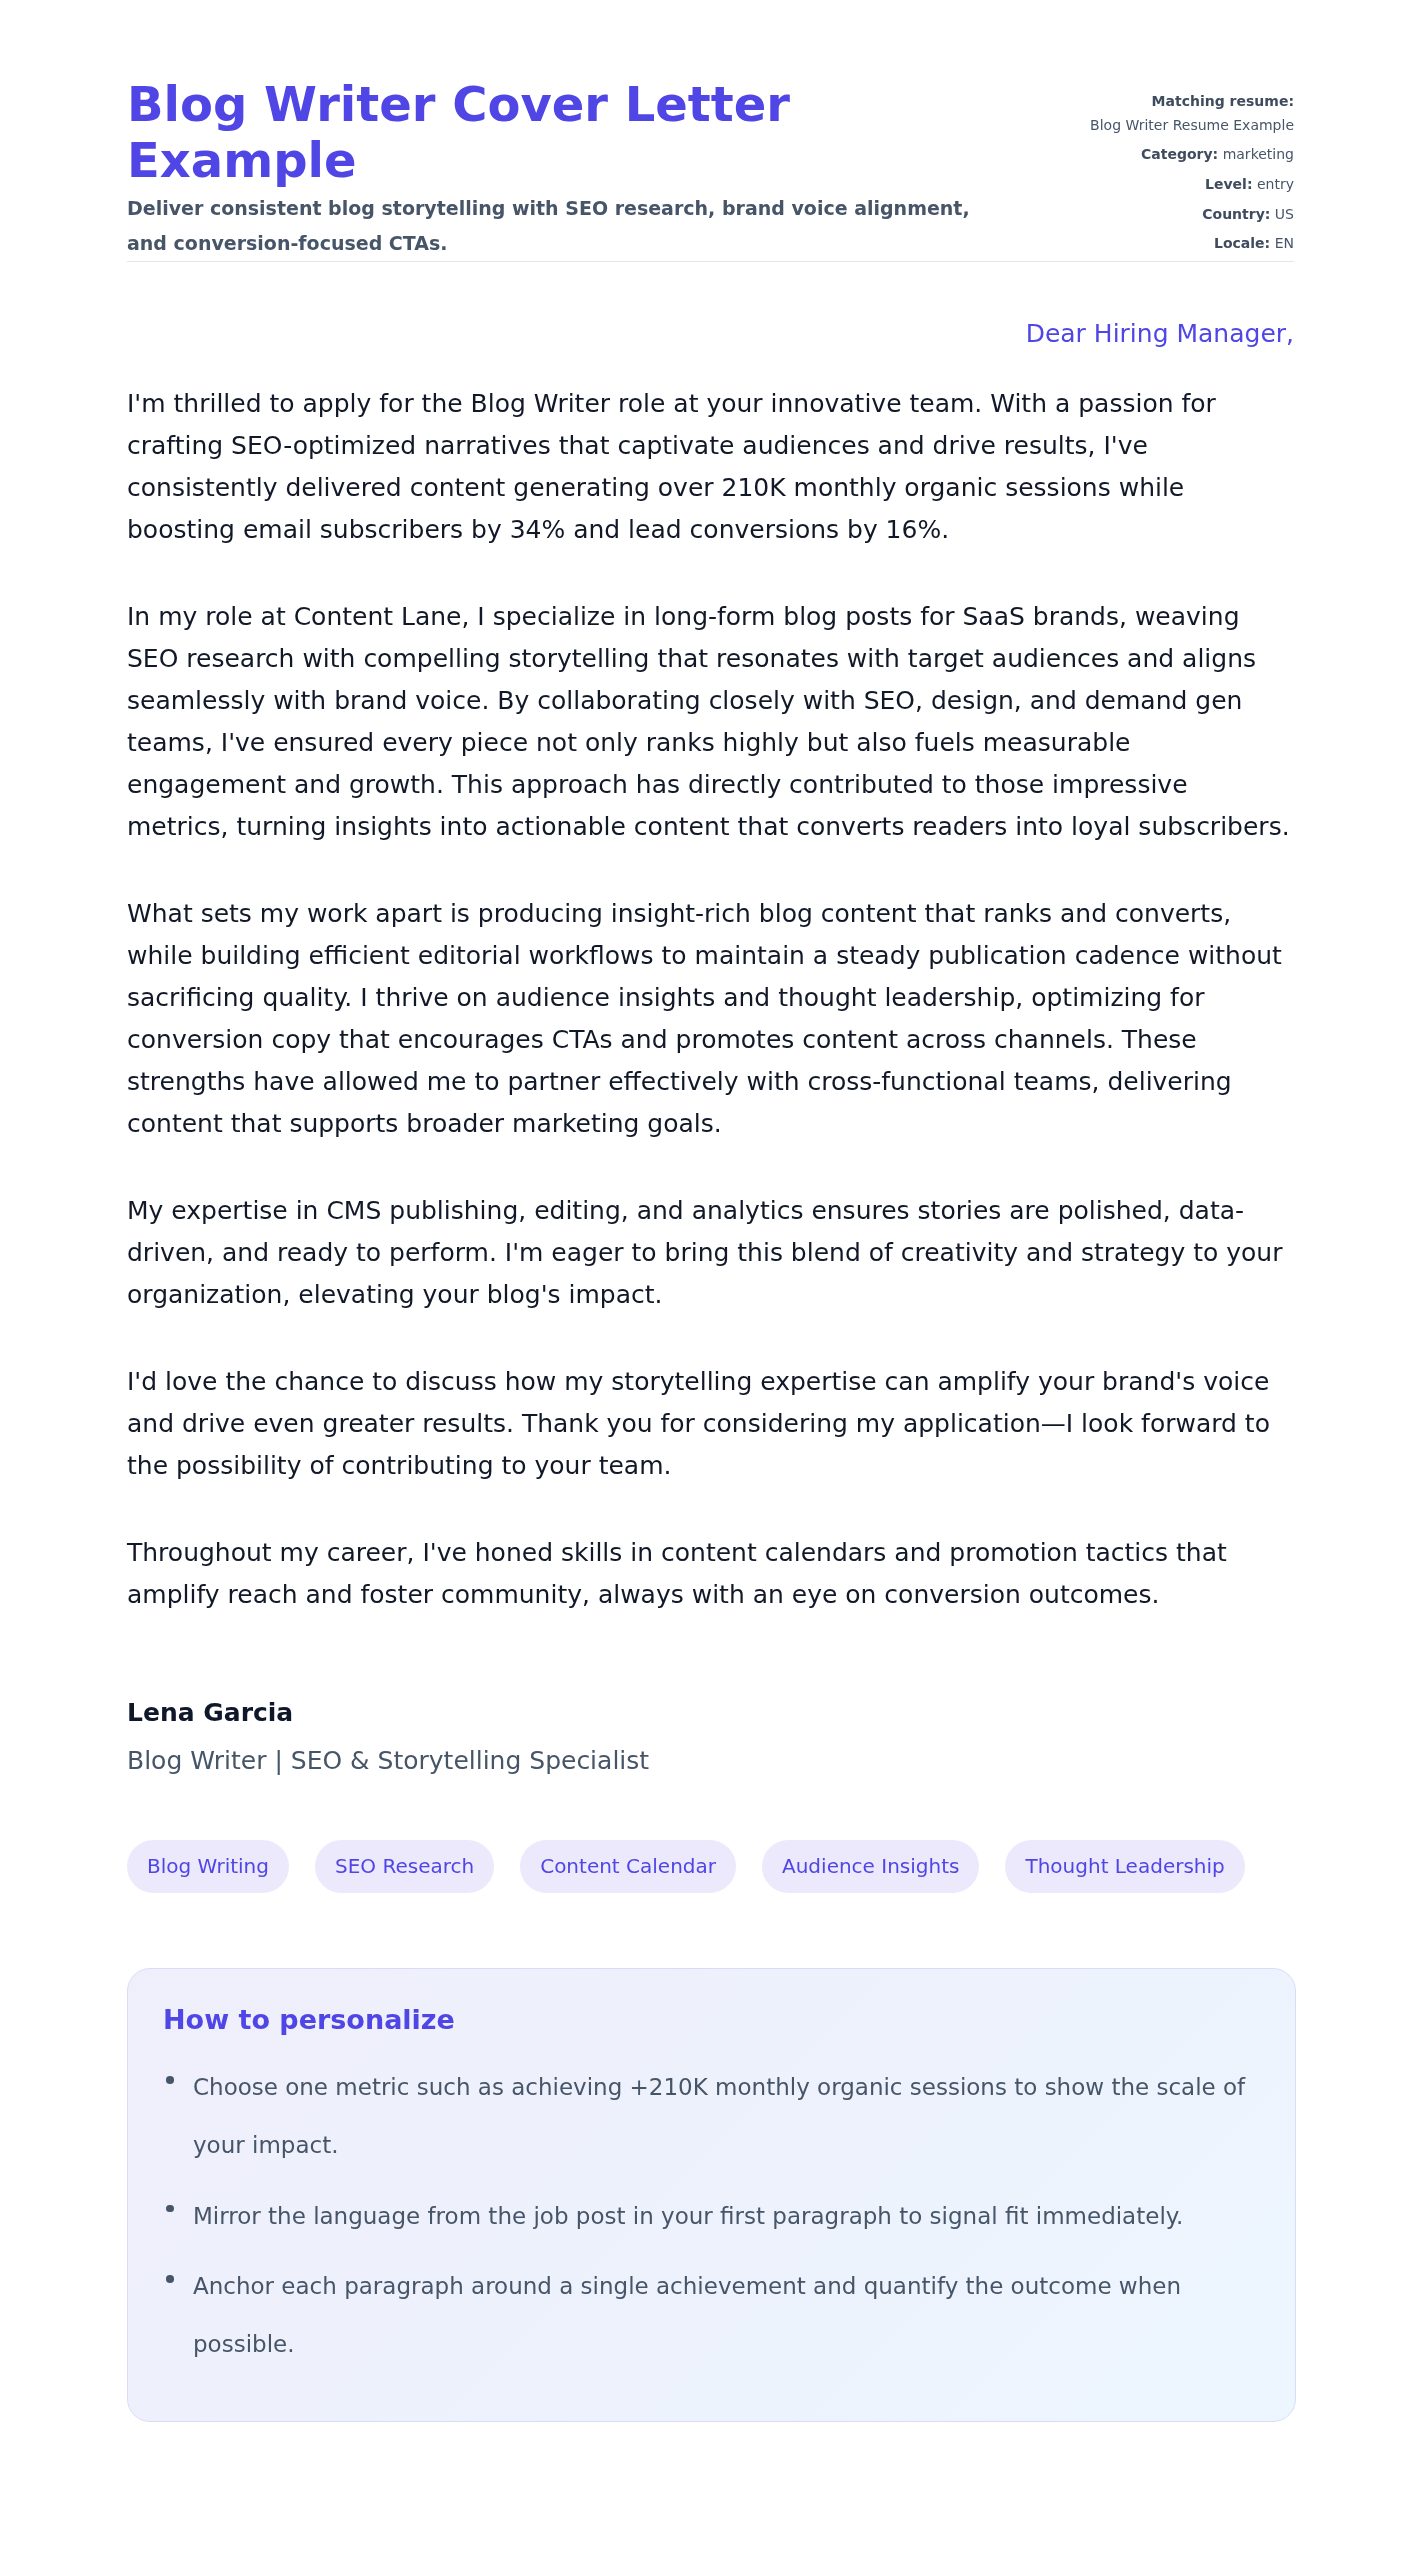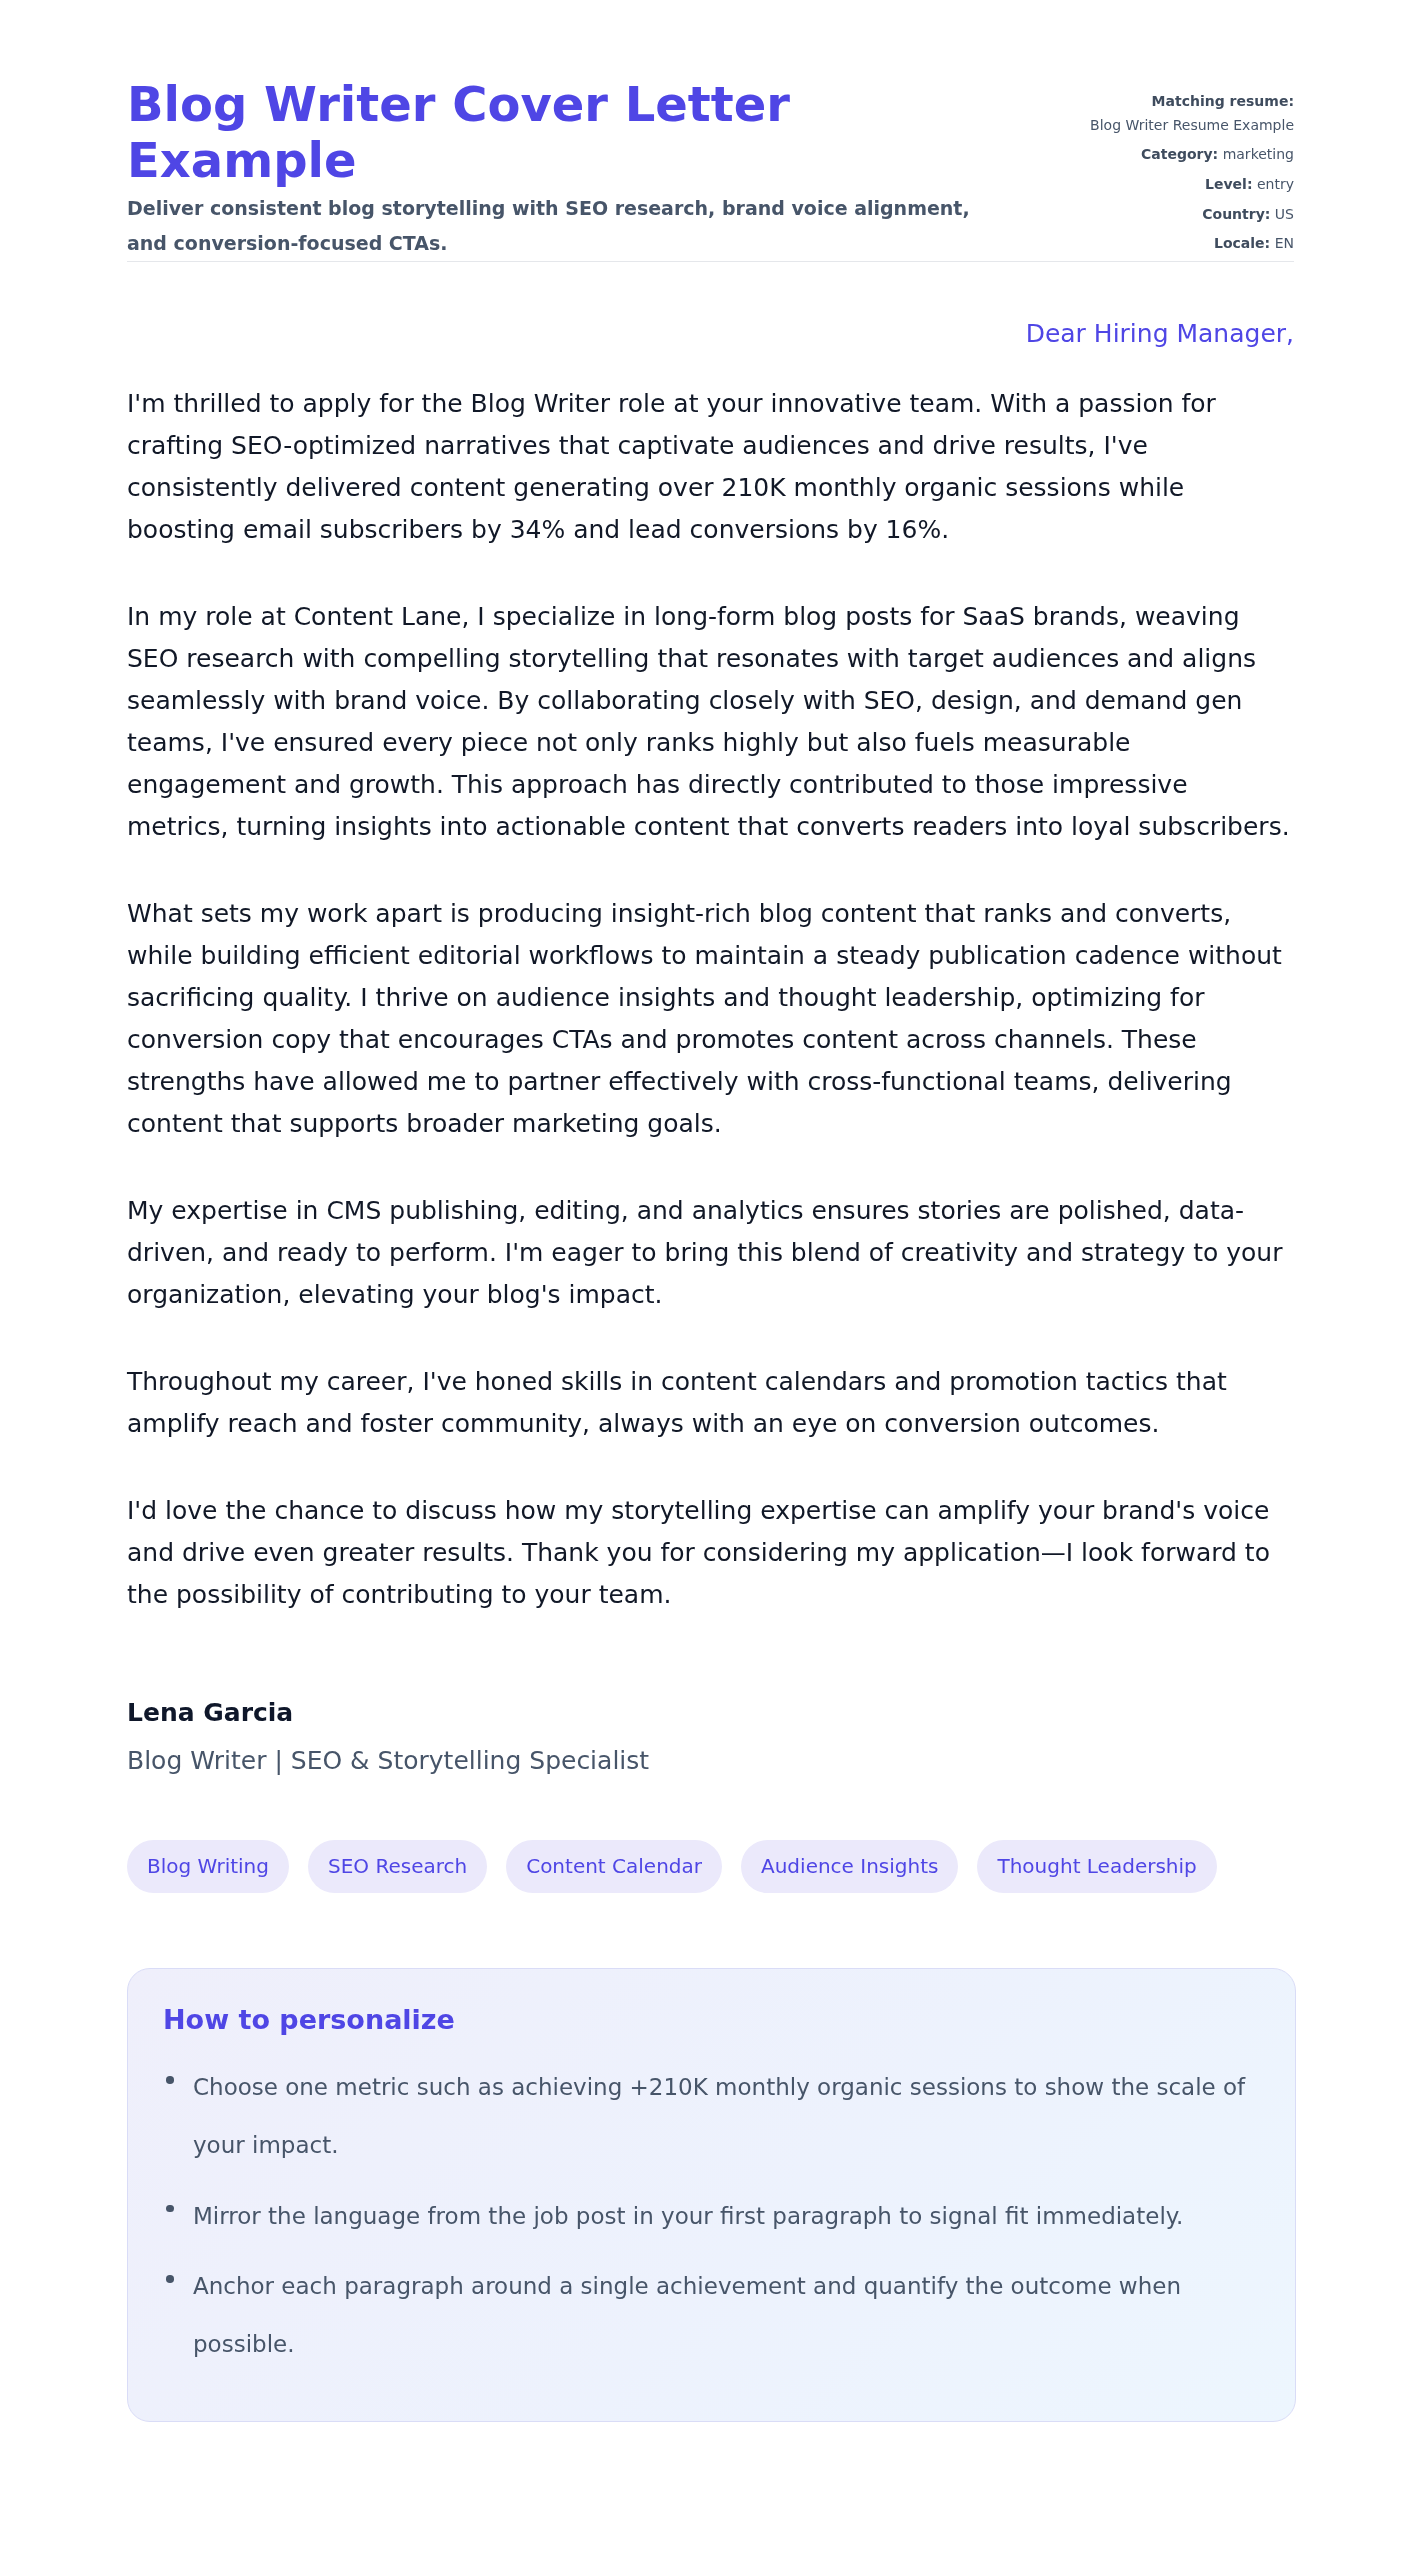--- a/index.html
+++ b/index.html
@@ -72,21 +72,21 @@
       line-height: 33px;
     }
     .sig-title {
       font-size: 25px;
       color: #475569;
       line-height: 33px;
       margin-top: 15px;
     }
     .tags {
       display: flex;
-      gap: 19px;
+      gap: 26px;
       margin-top: 63px;
     }
     .tag {
       background: #ebe9fb;
       color: #4f46e5;
       font-size: 20px;
       line-height: 25px;
       padding: 14px 20px;
       border-radius: 28px;
       white-space: nowrap;
@@ -158,22 +158,22 @@
       </div>
     </div>
   </header>
 
   <section class="letter">
     <p class="greeting">Dear Hiring Manager,</p>
     <p class="para">I'm thrilled to apply for the Blog Writer role at your innovative team. With a passion for crafting SEO-optimized narratives that captivate audiences and drive results, I've consistently delivered content generating over 210K monthly organic sessions while boosting email subscribers by 34% and lead conversions by 16%.</p>
     <p class="para">In my role at Content Lane, I specialize in long-form blog posts for SaaS brands, weaving SEO research with compelling storytelling that resonates with target audiences and aligns seamlessly with brand voice. By collaborating closely with SEO, design, and demand gen teams, I've ensured every piece not only ranks highly but also fuels measurable engagement and growth. This approach has directly contributed to those impressive metrics, turning insights into actionable content that converts readers into loyal subscribers.</p>
     <p class="para">What sets my work apart is producing insight-rich blog content that ranks and converts, while building efficient editorial workflows to maintain a steady publication cadence without sacrificing quality. I thrive on audience insights and thought leadership, optimizing for conversion copy that encourages CTAs and promotes content across channels. These strengths have allowed me to partner effectively with cross-functional teams, delivering content that supports broader marketing goals.</p>
     <p class="para">My expertise in CMS publishing, editing, and analytics ensures stories are polished, data-driven, and ready to perform. I'm eager to bring this blend of creativity and strategy to your organization, elevating your blog's impact.</p>
+    <p class="para">I'd love the chance to discuss how my storytelling expertise can amplify your brand's voice and drive even greater results. Thank you for considering my application—I look forward to the possibility of contributing to your team.</p>
     <p class="para">Throughout my career, I've honed skills in content calendars and promotion tactics that amplify reach and foster community, always with an eye on conversion outcomes.</p>
-    <p class="para">I'd love the chance to discuss how my storytelling expertise can amplify your brand's voice and drive even greater results. Thank you for considering my application—I look forward to the possibility of contributing to your team.</p>
 
     <div class="signature">
       <div class="sig-name">Lena Garcia</div>
       <div class="sig-title">Blog Writer | SEO &amp; Storytelling Specialist</div>
     </div>
   </section>
 
   <div class="tags">
     <span class="tag">Blog Writing</span>
     <span class="tag">SEO Research</span>

